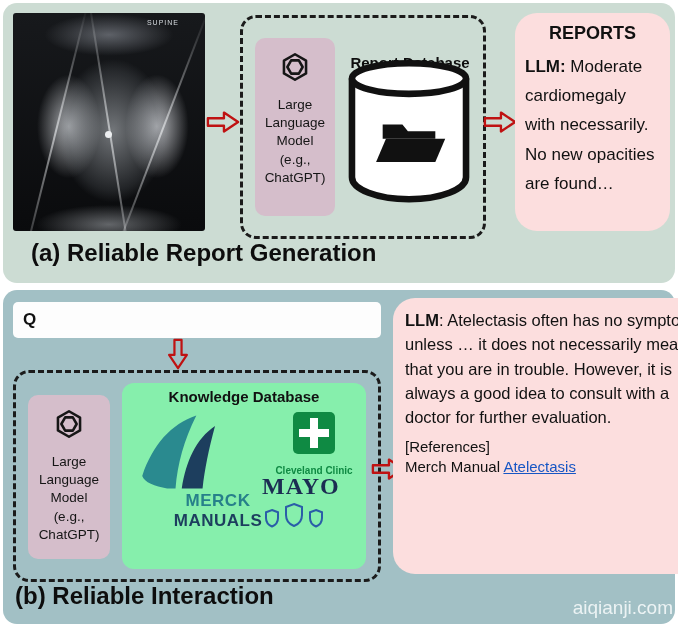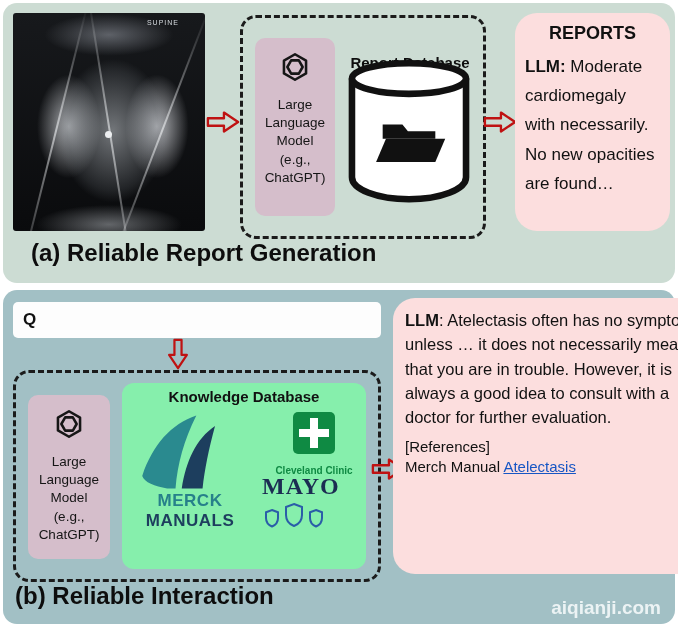--- a/index.html
+++ b/index.html
@@ -62,30 +62,30 @@
 
   
   .qbox{position:absolute;left:10px;top:12px;width:368px;height:36px;background:#fdfdfd;border-radius:5px;
         display:flex;align-items:center;padding:0 10px;box-sizing:border-box;font-size:17px;white-space:nowrap;}
 
   
   .kdb{position:absolute;left:106px;top:10px;width:244px;height:186px;background:#86efac;border-radius:12px;}
   .kdb .kdb-title{position:absolute;top:5px;left:0;width:100%;text-align:center;font-size:15px;font-weight:700;}
   .merck-mark{position:absolute;left:14px;top:30px;}
   .merck-text{position:absolute;left:0;top:108px;width:136px;text-align:center;font-weight:700;
-              font-size:17px;line-height:1.18;letter-spacing:.5px;}
+              font-size:17px;line-height:1.18;letter-spacing:.5px;padding-left:28px;}
   .merck-text .m1{color:#27808a;}
   .merck-text .m2{color:#1d3e5e;}
   .cleveland{position:absolute;left:140px;top:28px;width:104px;text-align:center;}
   .cleveland .cc-text{font-size:10px;font-weight:700;color:#0f8a43;margin-top:6px;}
   .mayo{position:absolute;left:140px;top:90px;width:104px;text-align:left;
         font-family:"Liberation Serif",serif;font-weight:700;color:#1b2d52;font-size:24px;line-height:1.1;
         letter-spacing:1px;}
 
-  .watermark{position:absolute;right:14px;bottom:5px;font-size:19px;color:rgba(240,246,247,.95);font-weight:bold;}
+  .watermark{position:absolute;right:2px;bottom:5px;font-size:19px;color:rgba(240,246,247,.95);}
   .b{font-weight:700;}
 </style>
 </head>
 <body>
 
 <div class="fig">
 
   <div class="panel panel-a">
 
     <div class="xray">

